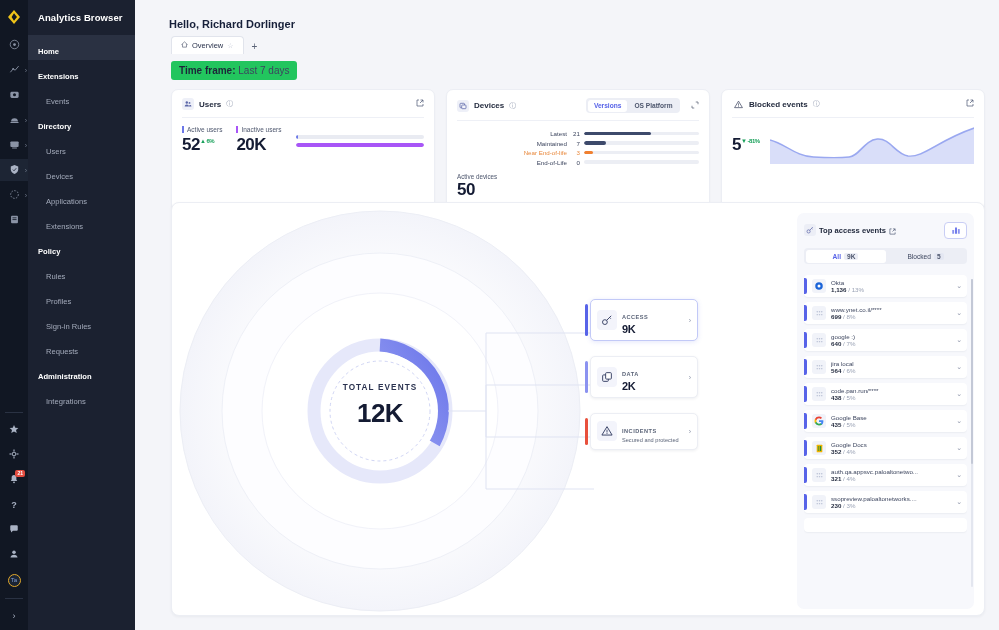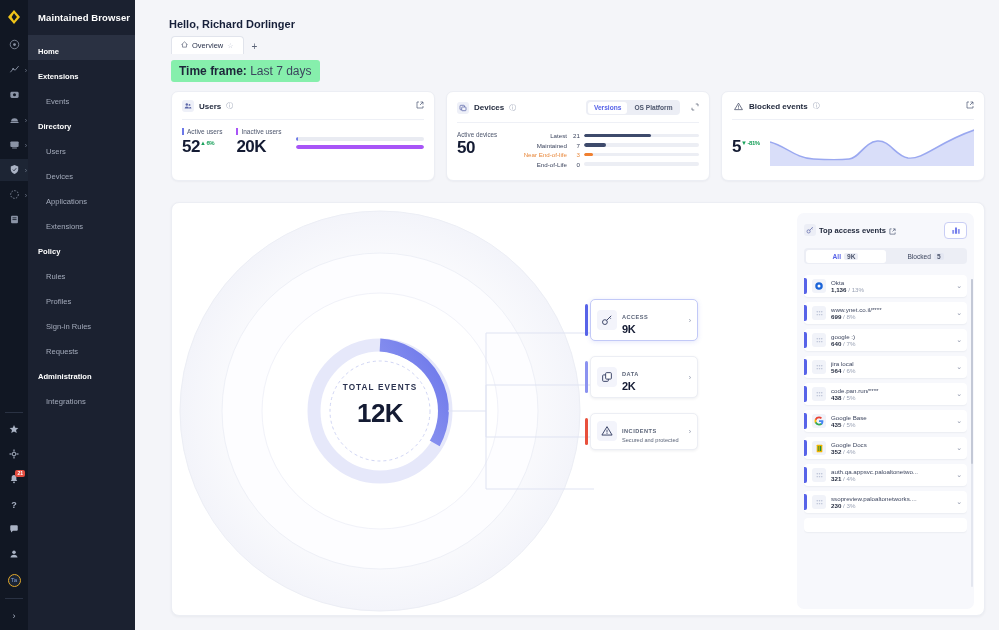--- a/index.html
+++ b/index.html
@@ -64,22 +64,22 @@
   .tab {
     display:flex; align-items:center; gap:4px;
     background:#fff; border:1px solid #e1e4ec; border-bottom:none;
     border-radius:4px 4px 0 0; padding:4px 9px; font-size:7.5px; color:#27304a;
   }
   .tab .star { color:#b9bfcf; font-size:7px; }
   .tab-add { font-size:10px; color:#5b6377; padding: 2px 8px; }
 
   .timeframe-wrap { padding: 6px 0 0 36px; }
   .timeframe {
-    display:inline-block; background:#86efac; border-radius:3px;
-    padding:4px 8px; font-size:12px; color:#3c455e;
+    display:inline-block; background:#22c55e; border-radius:3px;
+    padding:4px 8px; font-size:10px; color:#3c455e;
   }
   .timeframe b { color:#1d2539; }
 
   
   .cards { display:flex; gap:11px; padding: 9px 14px 0 36px; }
   .card {
     background:#fff; border-radius:7px; border:1px solid #eceef4;
     box-shadow:0 1px 2px rgba(20,30,60,.04);
     flex:1 1 0; padding:8px 10px 10px;
   }
@@ -97,21 +97,21 @@
   .ustat { }
   .ustat .lbl { font-size:6.5px; color:#4d566d; border-left:2px solid #6c78e8; padding-left:3px; margin-bottom:2px; }
   .ustat.inact .lbl { border-left-color:#a855f7; }
   .ustat .val { font-size:17px; font-weight:bold; color:#141b33; letter-spacing:-.5px; }
   .ustat .delta { font-size:6px; color:#18a05a; font-weight:bold; vertical-align:super; }
   .ubars { flex:1; padding-bottom:4px; }
   .ubar { height:4px; background:#e9ebf2; border-radius:2px; margin-bottom:4px; position:relative; overflow:hidden;}
   .ubar i { display:block; height:100%; border-radius:2px; }
 
   .dev-body { display:flex; gap:10px; align-items:flex-start; }
-  .dev-left { width:48px; }
+  .dev-left { width:48px;margin-top:44px; }
   .dev-left .lbl { font-size:6.3px; color:#4d566d; }
   .dev-left .val { font-size:17px; font-weight:bold; color:#141b33; letter-spacing:-.5px; }
   .dev-rows { flex:1; padding-top:1px; }
   .dev-row { display:flex; align-items:center; gap:4px; margin-bottom:2.5px; font-size:6.2px; color:#3c455e; }
   .dev-row .rl { width:52px; text-align:right; }
   .dev-row .rn { width:9px; text-align:right; color:#3c455e; }
   .dev-row .rb { flex:1; height:3.5px; background:#eceef4; border-radius:2px; overflow:hidden; }
   .dev-row .rb i { display:block; height:100%; border-radius:2px; }
   .dev-row.warn .rl, .dev-row.warn .rn { color:#e8883c; }
 
@@ -333,21 +333,21 @@
     <div class="rail-ico ring">
       <span class="av">Ta</span>
     </div>
     <div class="rail-div"></div>
     <div class="rail-ico">
       <span style="font-size:9px;color:#aab3c4;">›</span>
     </div>
   </div>
 
   <div class="nav">
-    <div class="nav-title">Maintained Browser</div>
+    <div class="nav-title">Analytics Browser</div>
     <div class="nav-item active">Home</div>
     <div class="nav-item head">Extensions</div>
     <div class="nav-item sub">Events</div>
     <div class="nav-item head">Directory</div>
     <div class="nav-item sub">Users</div>
     <div class="nav-item sub">Devices</div>
     <div class="nav-item sub">Applications</div>
     <div class="nav-item sub">Extensions</div>
     <div class="nav-item head">Policy</div>
     <div class="nav-item sub">Rules</div>

